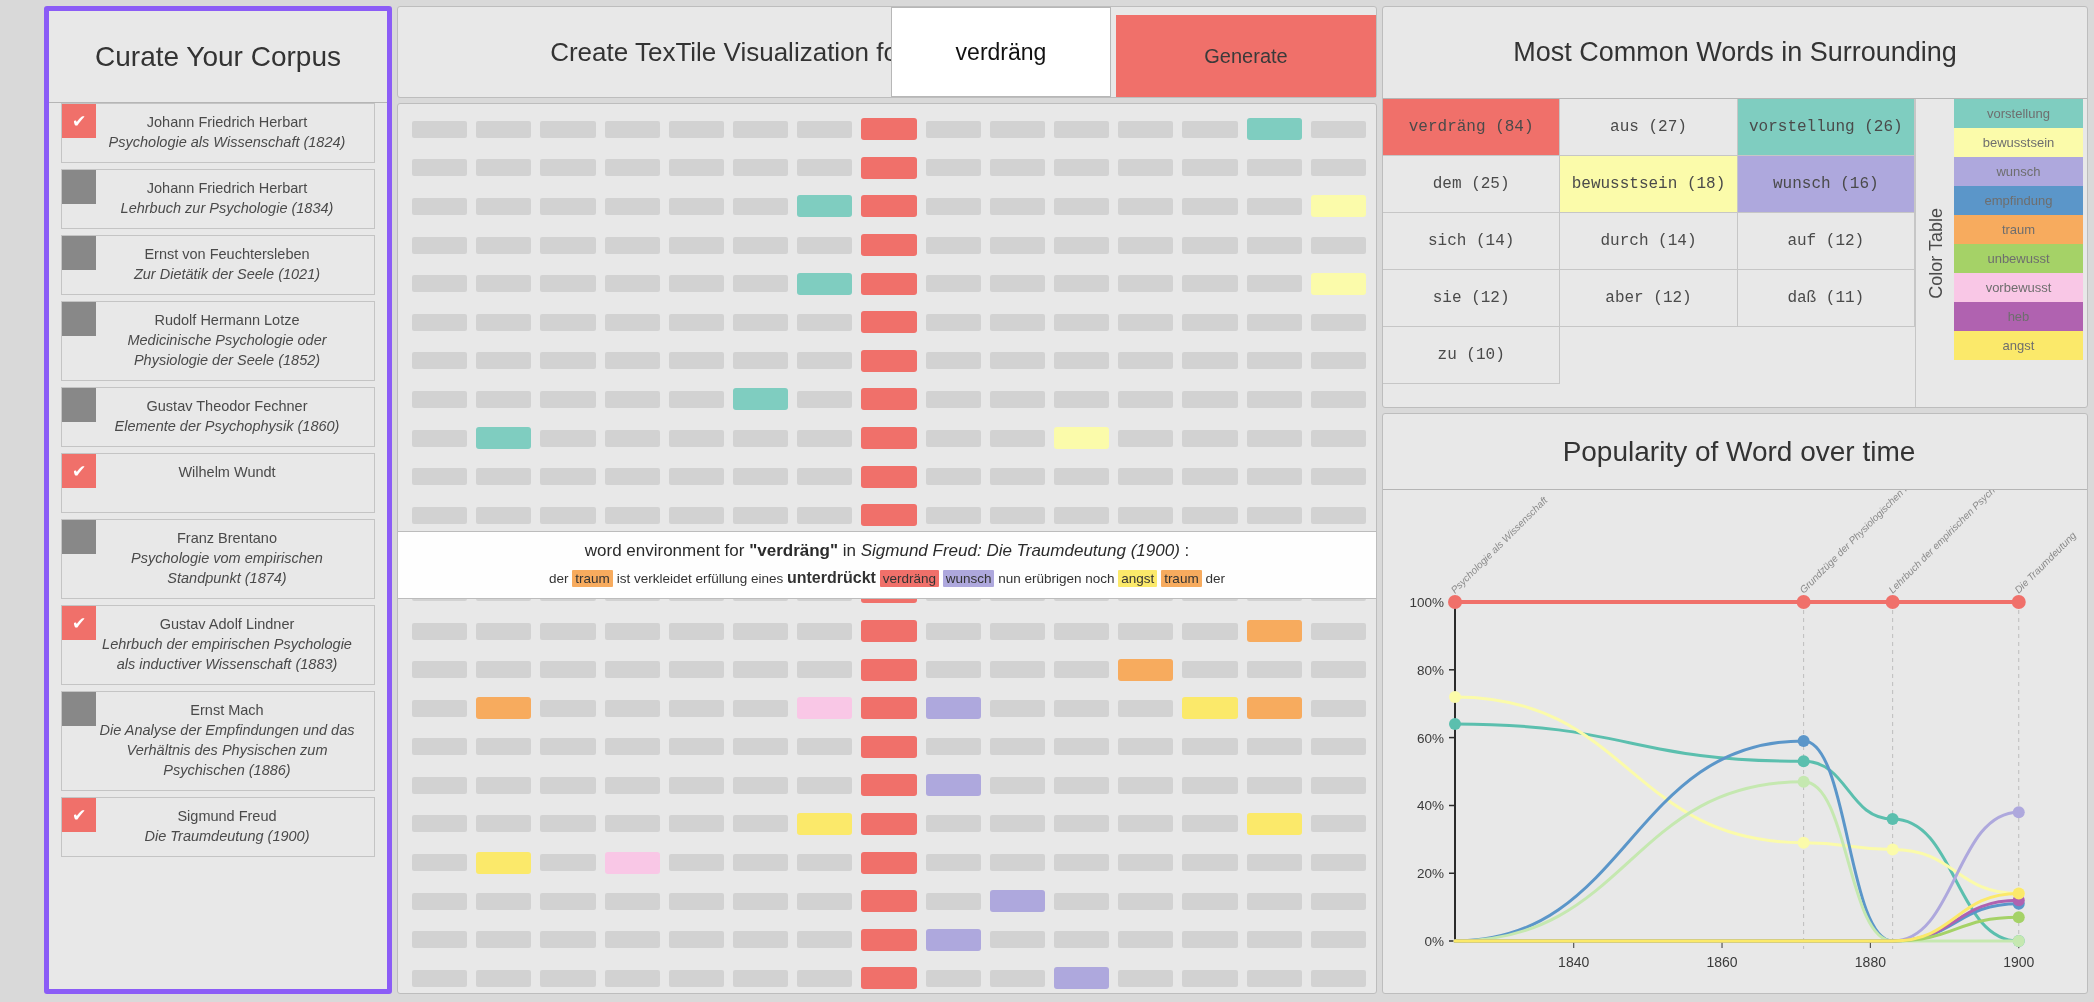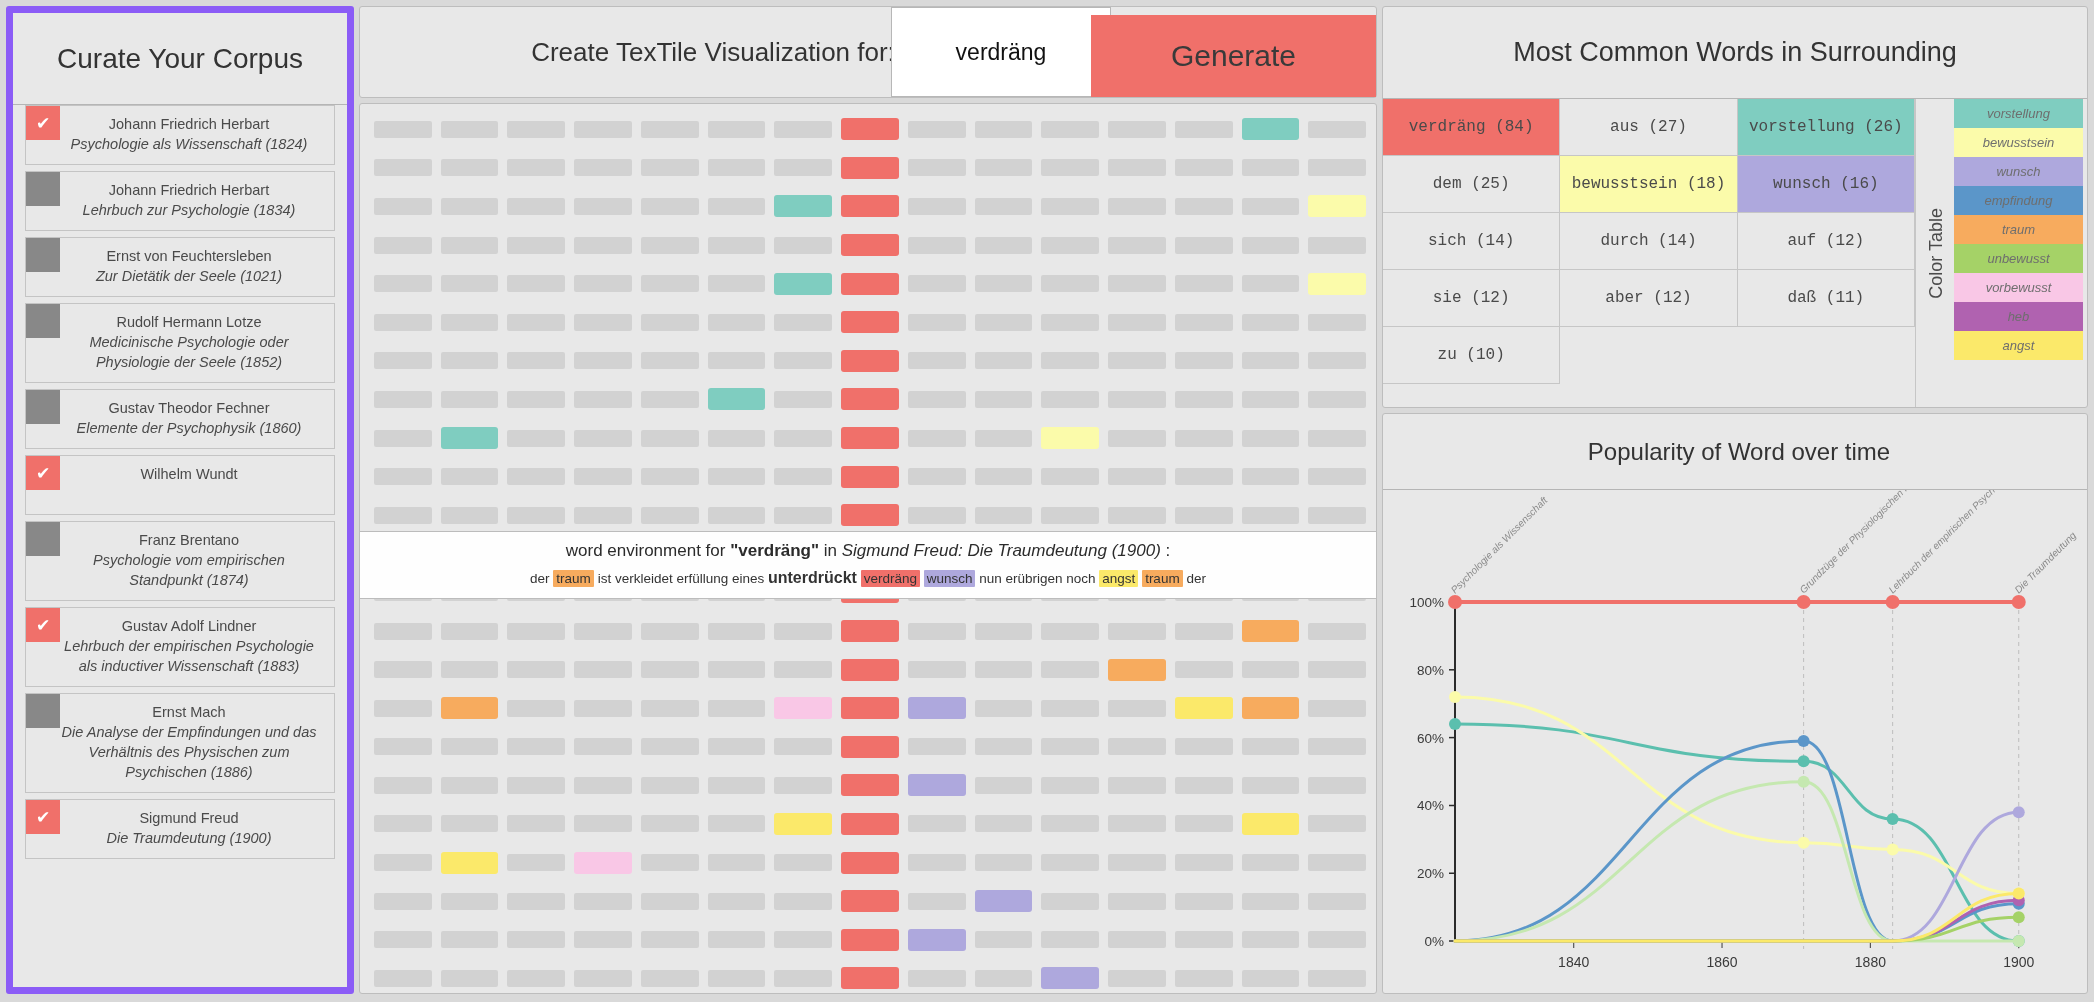--- a/index.html
+++ b/index.html
@@ -14,22 +14,23 @@
     width: 2094px; height: 1002px;
     display: flex;
     background: #d9d9d9;
     padding: 6px 6px 8px 6px;
     gap: 5px;
   }
 
   
   .panel {
     background: #e8e8e8;
-    border: 7px solid #8b5cf6;
+    border: 5px solid #8b5cf6;
     border-radius: 3px;
+    margin-left: 38px;
   }
   #corpus-panel {
     width: 348px;
     flex: 0 0 348px;
     display: flex;
     flex-direction: column;
     overflow: hidden;
   }
   .corpus-head {
     height: 92px;
@@ -89,25 +90,25 @@
   #word-input {
     position: absolute; right: 265px; top: 0; bottom: 0;
     width: 220px;
     background: #ffffff;
     border: 1px solid #b7b7b7;
     display: flex; align-items: center; justify-content: center;
     font-size: 23px; color: #111;
   }
   #generate-button {
     position: absolute; right: 0; top: 8px; bottom: 0;
-    width: 285px;
+    width: 260px;
     background: #f0706a;
     border: none;
     display: flex; align-items: center; justify-content: center;
-    font-size: 30px; color: #3a3a3a;
+    font-size: 20px; color: #3a3a3a;
     cursor: pointer;
   }
   #textile-body {
     flex: 1 1 auto;
     background: #e8e8e8;
     border: 1px solid #bdbdbd;
     border-radius: 3px;
     position: relative;
     overflow: hidden;
     padding: 6px 10px 4px 14px;
@@ -208,36 +209,36 @@
   .ct-swatches {
     flex: 1 1 auto;
     display: flex; flex-direction: column;
     overflow: hidden;
     min-width: 0;
   }
   .ct-swatch {
     flex: 0 0 29px;
     display: flex; align-items: center; justify-content: center;
     font-size: 13px; color: #6e6e6e;
-    overflow: hidden; white-space: nowrap; font-style: italic;
+    overflow: hidden; white-space: nowrap;
   }
 
   #chart-panel {
     flex: 1 1 auto;
     background: #e8e8e8;
     border: 1px solid #bdbdbd;
     border-radius: 3px;
     display: flex; flex-direction: column;
     overflow: hidden;
     min-height: 0;
   }
   .chart-head {
     height: 76px; flex: 0 0 76px;
     display: flex; align-items: center; justify-content: center;
-    font-size: 24px; color: #333;
+    font-size: 28px; color: #333;
     border-bottom: 1px solid #b5b5b5;
     padding-left: 8px;
   }
   .chart-area { flex: 1 1 auto; position: relative; min-height: 0; }
   .chart-area svg { display: block; width: 100%; height: 100%; }
 </style>
 </head>
 <body>
 
 <div class="app">

